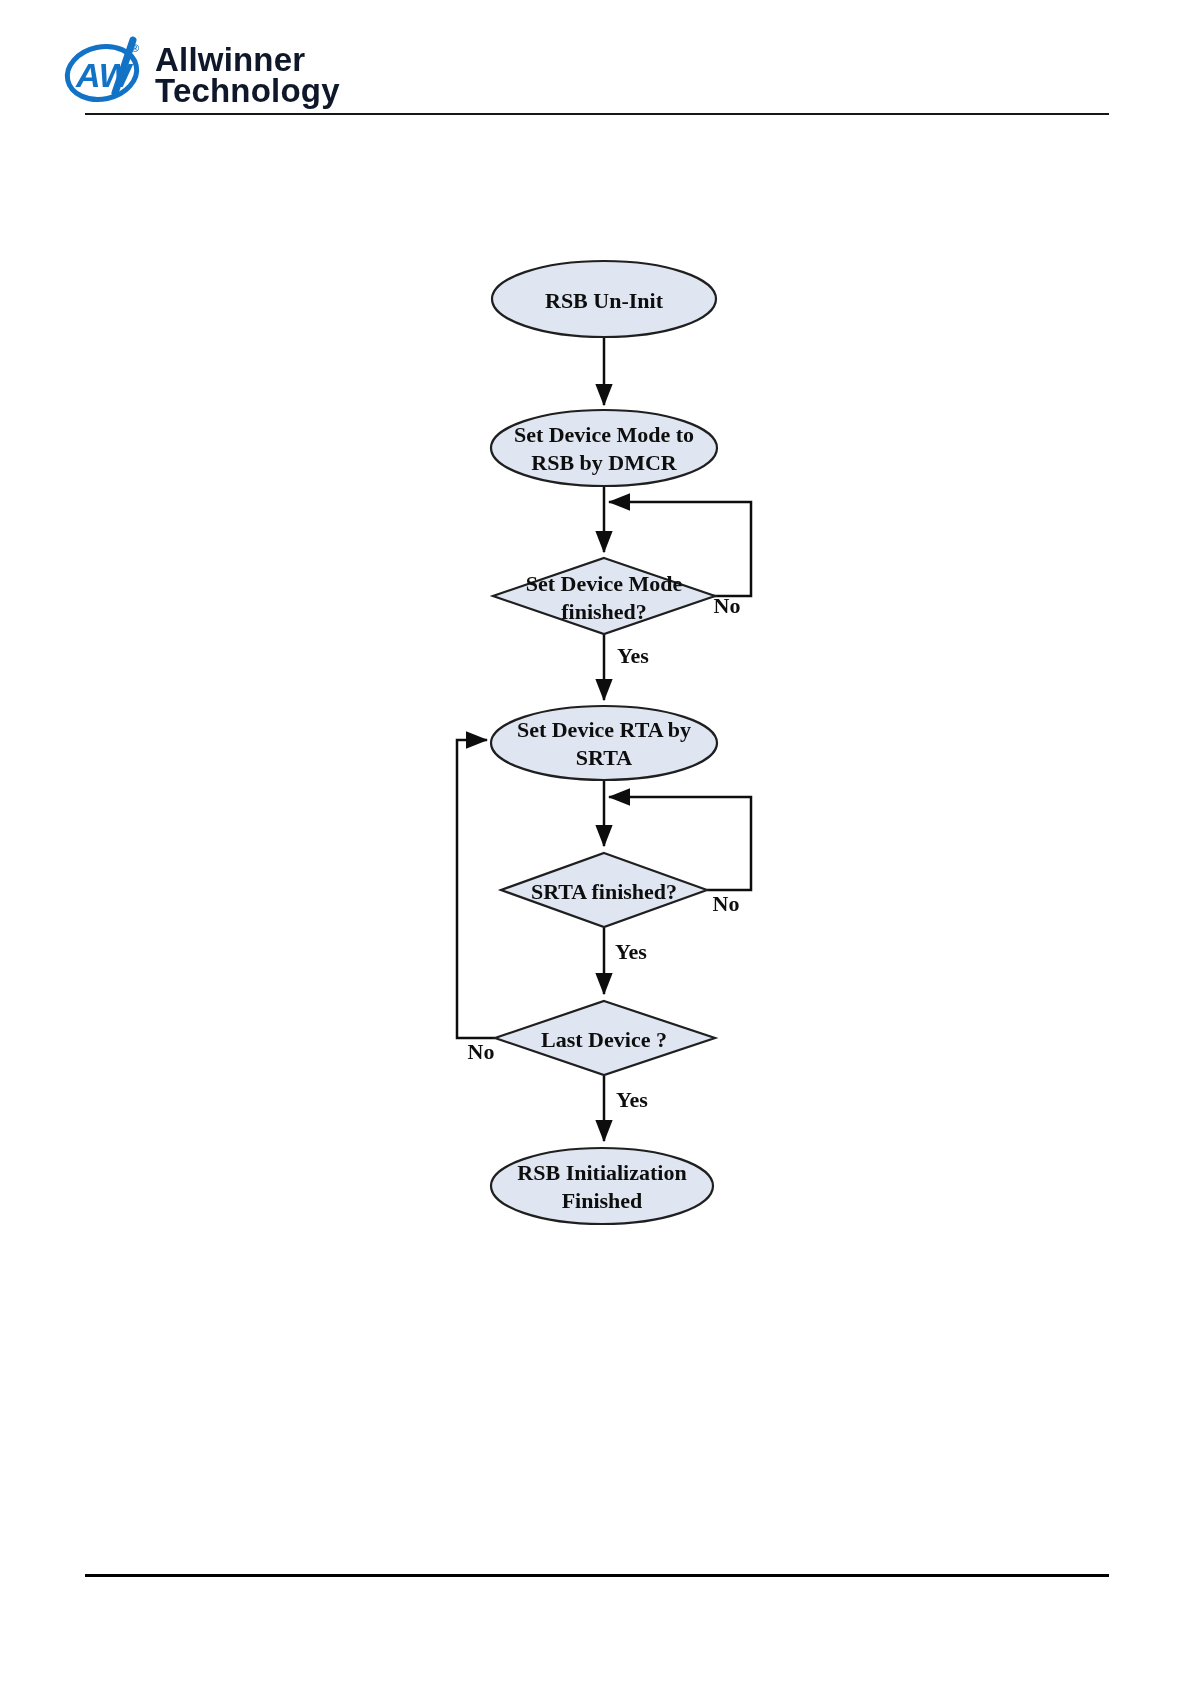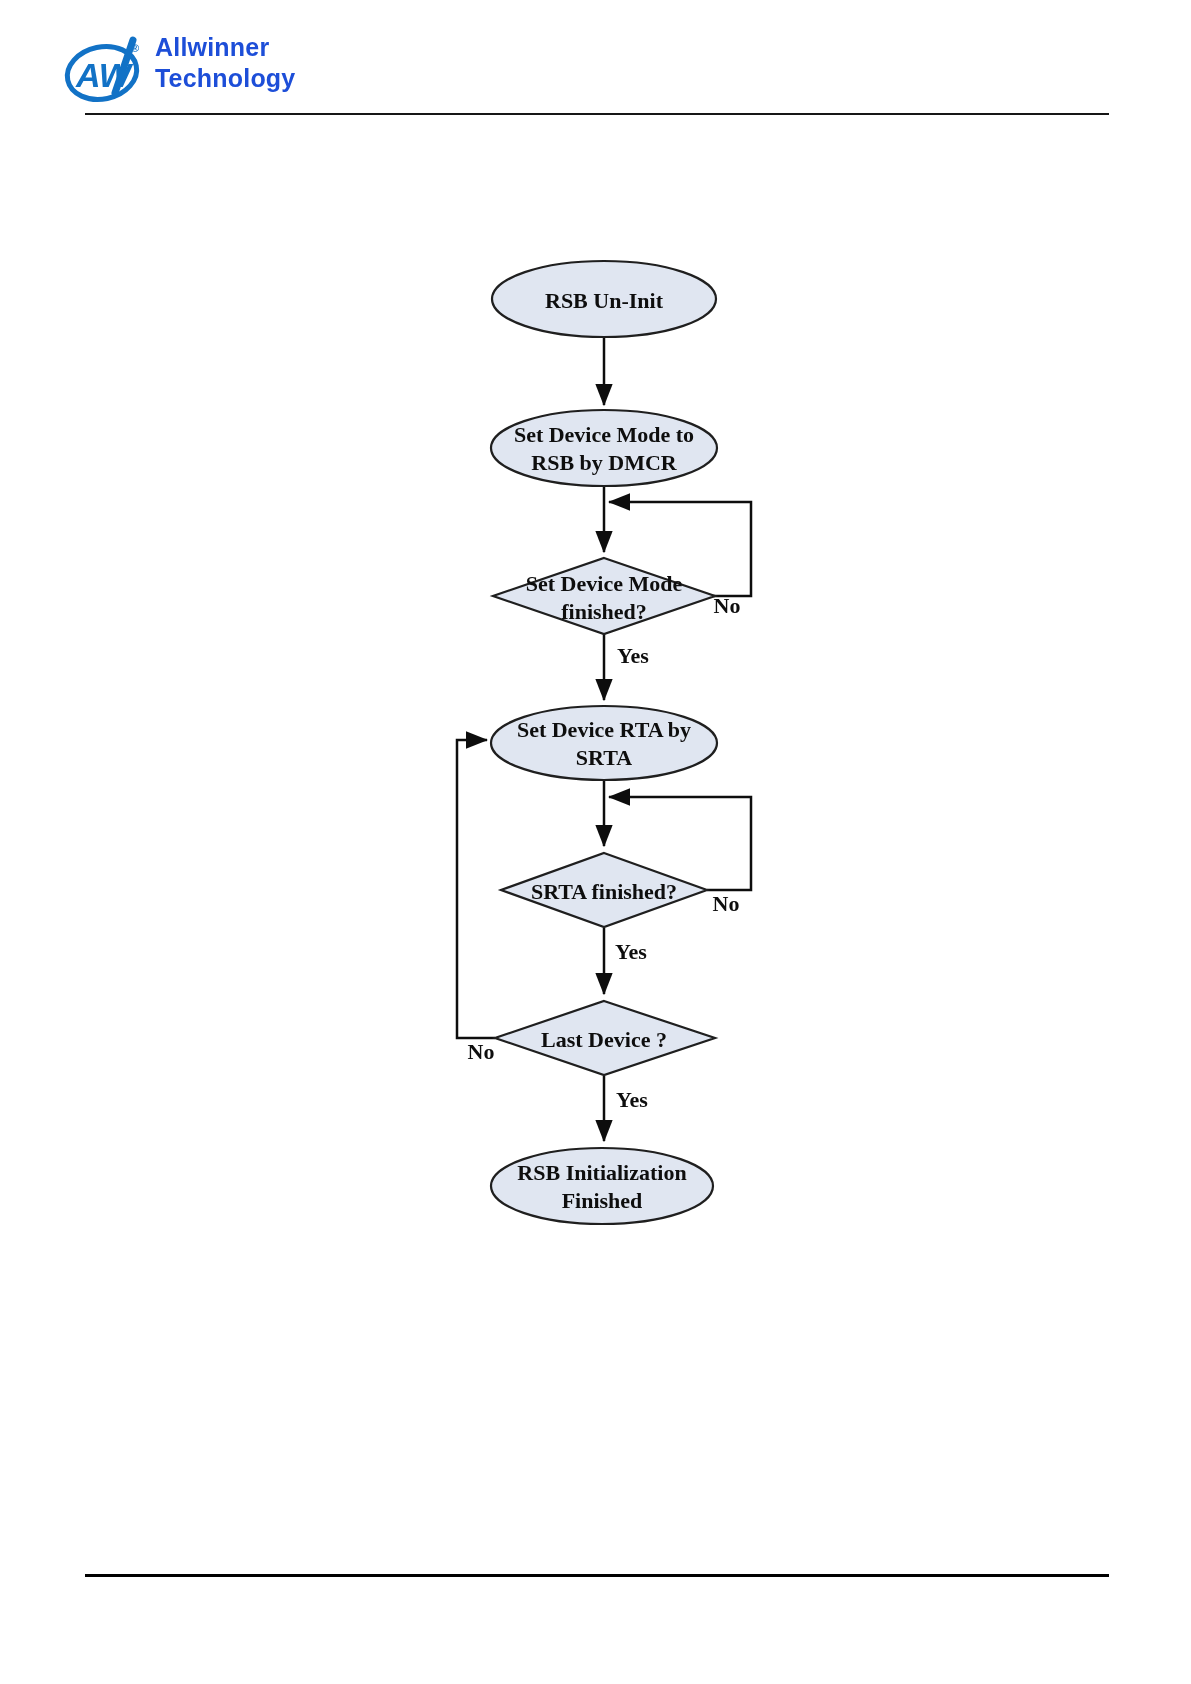--- a/index.html
+++ b/index.html
@@ -10,22 +10,22 @@
   .page{position:absolute;left:0;top:0;width:1191px;height:1684px;}
 
   
   .header{position:absolute;left:0;top:0;width:1191px;height:120px;}
   .emblem{position:absolute;left:62px;top:36px;width:84px;height:72px;}
   .reg-mark{
     position:absolute;left:131px;top:42px;font-size:11px;color:#1272c6;
     font-weight:bold;
   }
   .brand{
-    position:absolute;left:155px;top:32px;color:#1d4ed8;font-weight:bold;
-    font-size:25px;line-height:31px;letter-spacing:0.2px;
+    position:absolute;left:155px;top:44px;color:#0f172a;font-weight:bold;
+    font-size:33px;line-height:31px;letter-spacing:0.2px;
   }
   .rule{position:absolute;background:#161616;}
   .rule-top{left:85px;top:113px;width:1024px;height:2px;}
   .rule-bottom{left:85px;top:1574px;width:1024px;height:3px;background:#000;}
 
   
   .flow-svg{position:absolute;left:0;top:0;}
   .node{fill:#e0e6f1;stroke:#1f1f1f;stroke-width:2.2px;}
   .connector{stroke:#0d0d0d;stroke-width:2.5px;fill:none;}
   .node-text{

